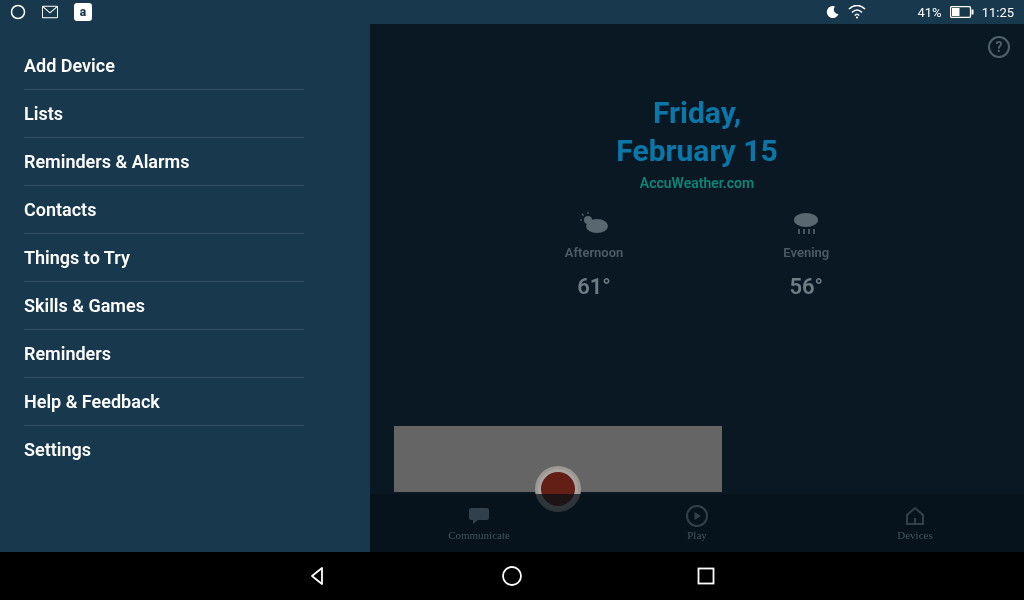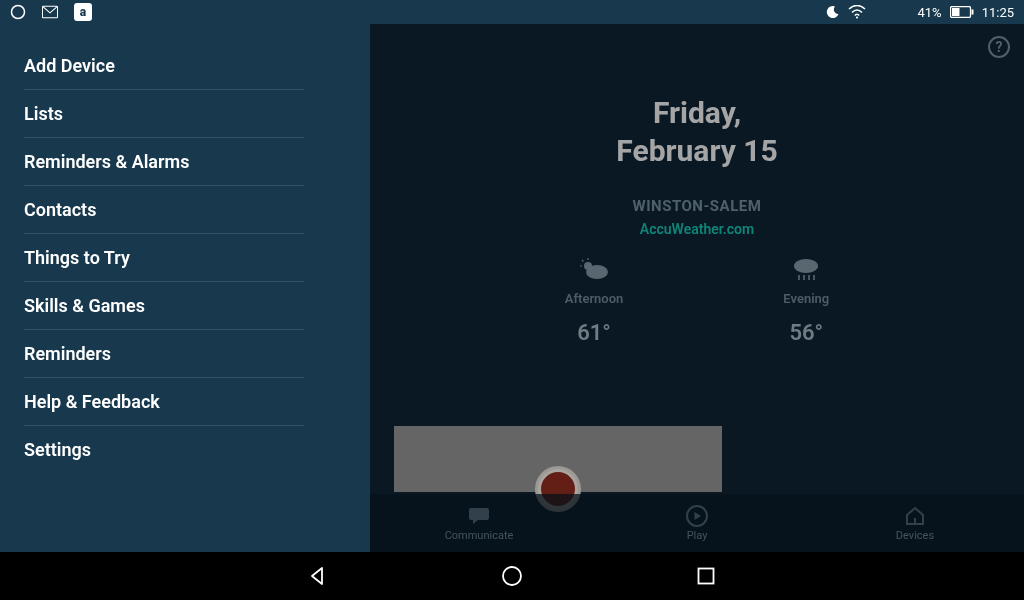--- a/index.html
+++ b/index.html
@@ -11,32 +11,32 @@
   .status-right { margin-left: auto; display: flex; align-items: center; gap: 8px; }
   .status-right .pct { font-size: 13px; margin-left: 43px; }
   .status-right .time { font-size: 13px; }
   .body { flex: 1; display: flex; background: #18384d; position: relative; }
   .sidebar { width: 370px; background: #18384d; padding: 18px 0 0 24px; }
   .sidebar .item { color: #fff; font-size: 18px; font-weight: 600; padding: 13px 0; border-bottom: 1px solid rgba(255,255,255,0.12); cursor: pointer; width: 280px; }
   .sidebar .item:last-child { border-bottom: none; }
   .main { flex: 1; position: relative; background: #0e2233; }
   .dim { position: absolute; inset: 0; background: rgba(0,0,0,0.28); pointer-events: none; }
   .help { position: absolute; top: 12px; right: 14px; width: 22px; height: 22px; border: 2px solid #6f8694; border-radius: 50%; color: #6f8694; font-size: 14px; font-weight: 700; display: flex; align-items: center; justify-content: center; }
-  .date { text-align: center; margin-top: 70px; color: #e5e5e5; font-weight: 700; font-size: 30px; line-height: 1.25; }
+  .date { text-align: center; margin-top: 70px; color: #0ea5e9; font-weight: 700; font-size: 30px; line-height: 1.25; }
   .loc { text-align: center; margin-top: 28px; color: #6f8694; font-weight: 700; font-size: 15px; letter-spacing: 0.5px; }
   .src { text-align: center; margin-top: 6px; color: #14b8a6; font-weight: 600; font-size: 14px; }
   .forecast { display: flex; justify-content: center; gap: 160px; margin-top: 18px; }
   .fc { text-align: center; color: #7c8f9c; }
   .fc .icon { height: 28px; display:flex; align-items:center; justify-content:center; margin-bottom: 8px; }
   .fc .label { font-size: 13px; font-weight: 600; margin-bottom: 6px; color:#6a7f8d; }
   .fc .temp { font-size: 22px; font-weight: 600; color:#9aacb7;margin-top:14px; }
   .card { position: absolute; left: 24px; bottom: 60px; width: 328px; height: 66px; background: #8c8c8c; }
   .card .circ { position:absolute; left:50%; bottom:-20px; transform:translateX(-50%); width:46px; height:46px; border-radius:50%; background:#e8e4df; border:3px solid #d8d3cc; overflow:hidden; display:flex; align-items:center; justify-content:center; }
   .card .circ::after { content:""; width:34px; height:34px; border-radius:50%; background:#8a2a1f; }
-  .bottom-tabs { position: absolute; left: 0; right: 0; bottom: 0; height: 58px; background: rgba(10,26,36,0.75); display: flex; }
+  .bottom-tabs { position: absolute; left: 0; right: 0; bottom: 0; height: 58px; background: rgba(10,26,36,0.75); display: flex; font-family: Liberation Serif, serif; }
   .tab { flex: 1; display: flex; flex-direction: column; align-items: center; justify-content: center; gap: 2px; color: #5d7483; font-size: 11px; cursor:pointer; }
   .tab .ticon { width: 22px; height: 22px; display:flex; align-items:center; justify-content:center; opacity:0.7; }
   .navbar { height: 48px; background: #000; display: flex; align-items: center; justify-content: center; gap: 170px; }
   .nav-btn { width: 24px; height: 24px; color:#fff; display:flex; align-items:center; justify-content:center; cursor:pointer; }
   svg { display:block; }
   .amazon-badge { width:18px; height:18px; background:#fff; border-radius:3px; display:flex; align-items:center; justify-content:center; color:#18384d; font-weight:900; font-size:12px; }
 </style>
 </head>
 <body>
 
@@ -99,21 +99,20 @@
 
     <div class="main">
       <div class="help">
           <span>?</span>
         </div>
 
       <div class="date">
         <div>Friday,</div>
         <div>February 15</div>
       </div>
-      <div class="loc">WINSTON-SALEM</div>
       <div class="src">AccuWeather.com</div>
 
       <div class="forecast">
         <div class="fc">
           <div class="icon">
             <svg width="34" height="24" viewBox="0 0 34 24">
                 <circle cx="11" cy="9" r="4" fill="#7c8f9c"></circle>
                 <g stroke="#7c8f9c" stroke-width="1.2">
                   <line x1="11" y1="1" x2="11" y2="3"></line>
                   <line x1="3" y1="9" x2="5" y2="9"></line>

